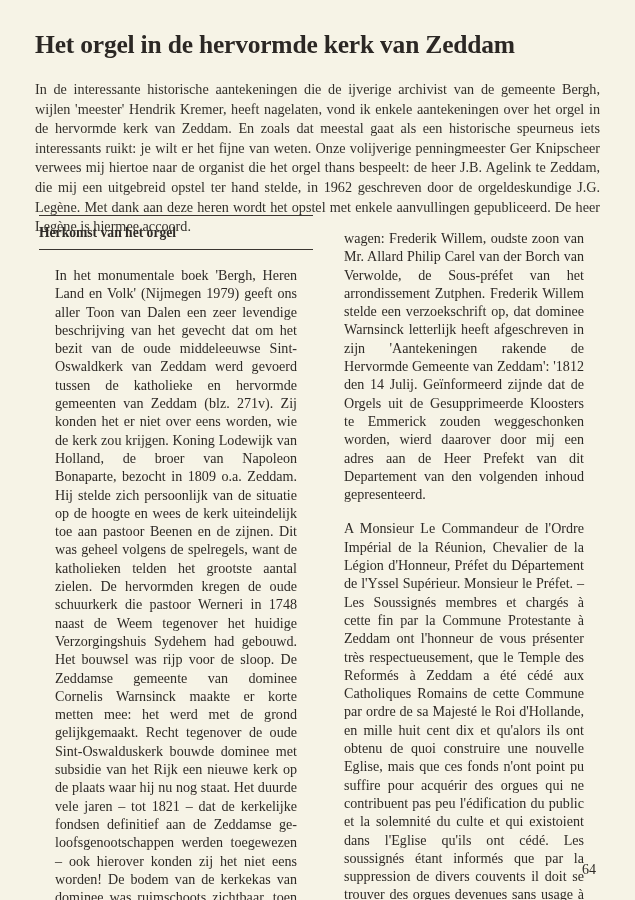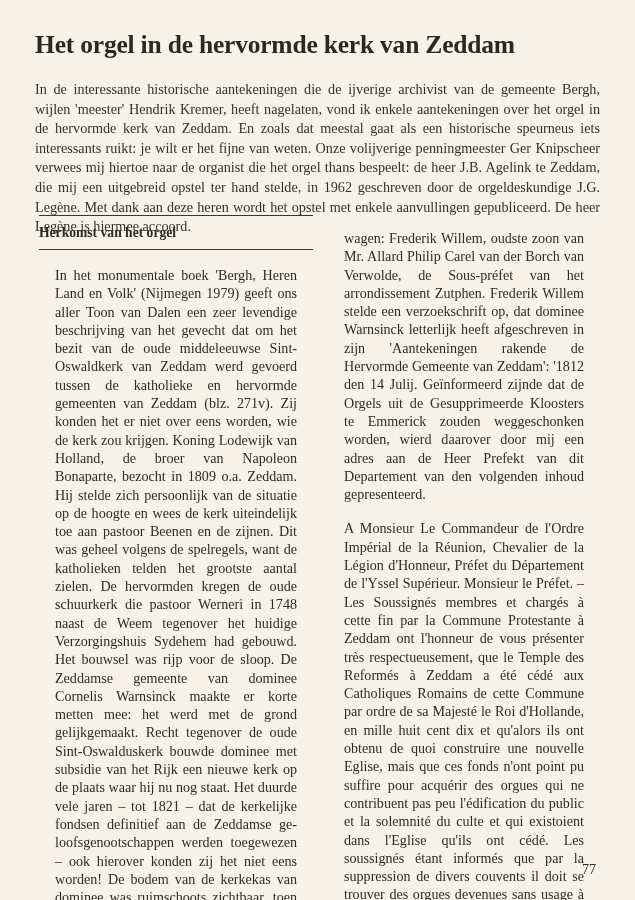--- a/index.html
+++ b/index.html
@@ -58,14 +58,14 @@
   </div>
 
   <div class="col-right">
     <div class="body-text">
       <p>wagen: Frederik Willem, oudste zoon van Mr. Allard Philip Carel van der Borch van Verwolde, de Sous-préfet van het arrondissement Zutphen. Fre­derik Willem stelde een verzoekschrift op, dat dominee Warnsinck letterlijk heeft afgeschreven in zijn 'Aantekeningen rakende de Hervormde Ge­meente van Zeddam': '1812 den 14 Julij. Geïnfor­meerd zijnde dat de Orgels uit de Gesupprimeerde Kloosters te Emmerick zouden weggeschonken worden, wierd daarover door mij een adres aan de Heer Prefekt van dit Departement van den volgen­den inhoud gepresenteerd.</p>
       <p>A Monsieur Le Commandeur de l'Ordre Impérial de la Réunion, Chevalier de la Légion d'Honneur, Préfet du Département de l'Yssel Supérieur. Mon­sieur le Préfet. – Les Soussignés membres et char­gés à cette fin par la Commune Protestante à Zed­dam ont l'honneur de vous présenter très respectu­eusement, que le Temple des Reformés à Zeddam a été cédé aux Catholiques Romains de cette Com­mune par ordre de sa Majesté le Roi d'Hollande, en mille huit cent dix et qu'alors ils ont obtenu de quoi construire une nouvelle Eglise, mais que ces fonds n'ont point pu suffire pour acquérir des orgues qui ne contribuent pas peu l'édification du public et la solemnité du culte et qui existoient dans l'Eglise qu'ils ont cédé. Les soussignés étant informés que par la suppression de divers couvents il doit se trouver des orgues devenues sans usage à Emmerik dont Son Excellence le Ministre des finances dispo­se, prennent la liberté de s'adresser a Vous Mon­sieur le Préfet en sollicitant votre intercession bien­veillante pour qu'ils obtiennent de la munificence de Sa Majesté l'Empéreur et Roi le don d'une orgue devenue sans usage pour être placé dans l'Eglise Reformée de Zeddam, et servir à augmenter la Solemnité de Leur Culte.</p>
 
     </div>
   </div>
 
-  <div class="page-number">77</div>
+  <div class="page-number">64</div>
 </div>
 
 </body></html>

